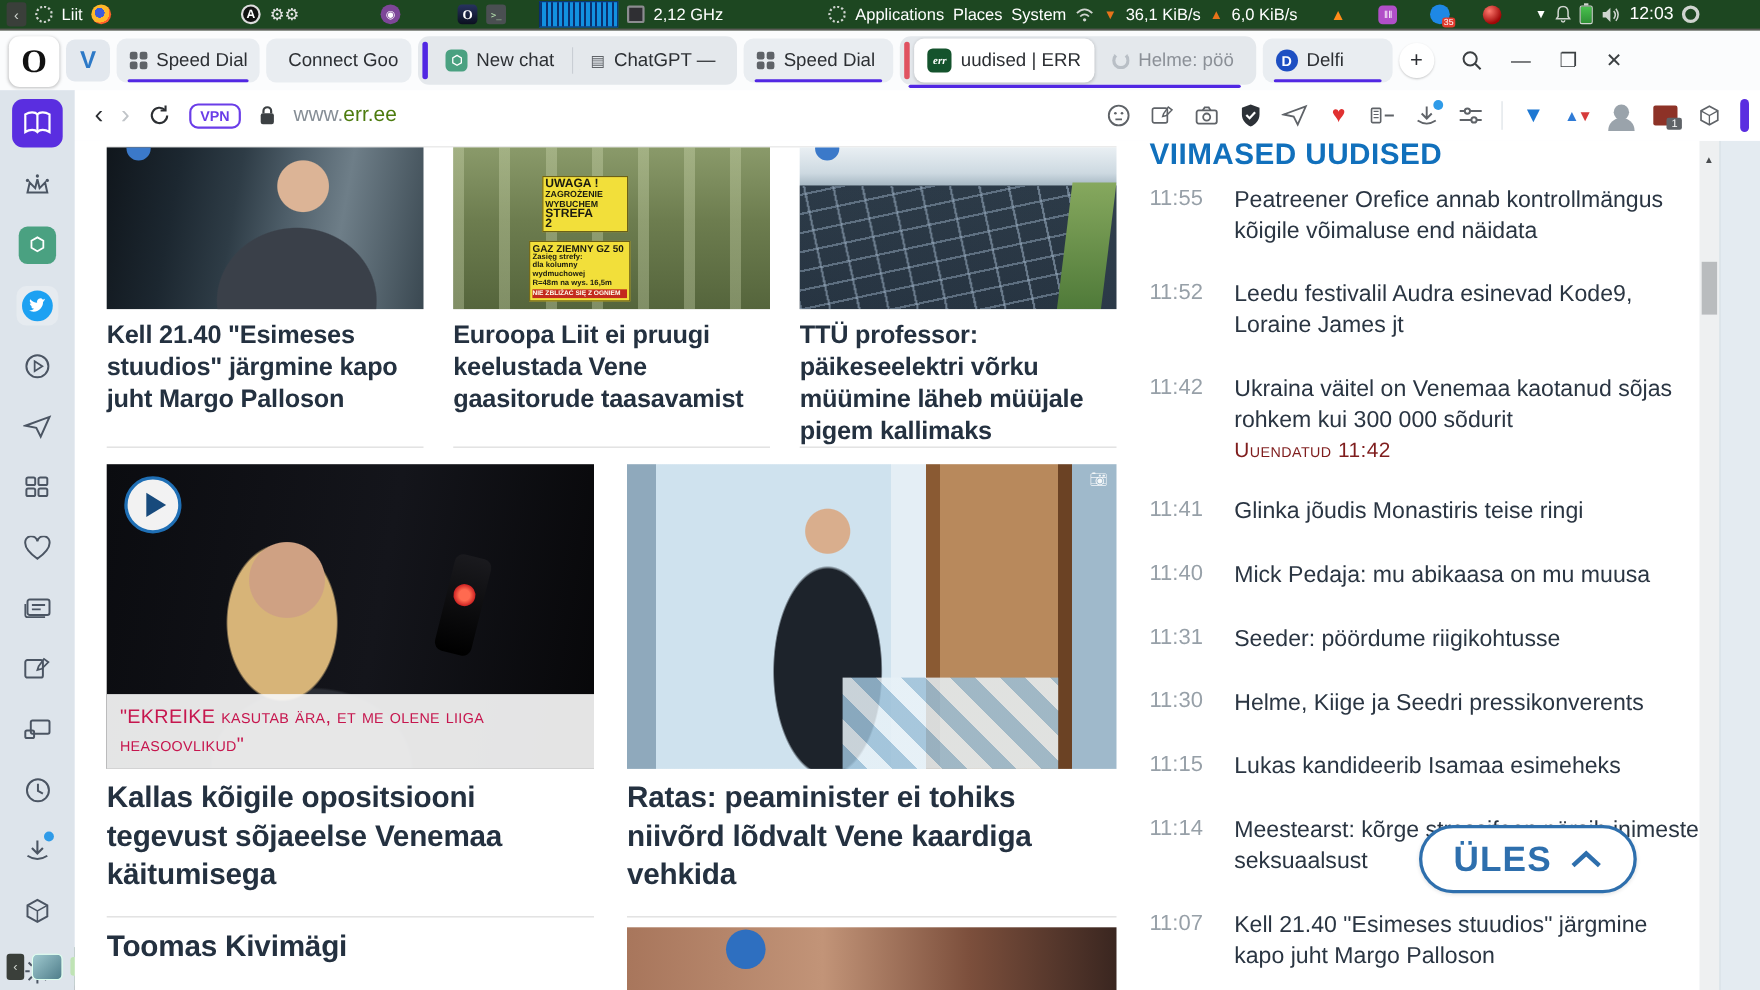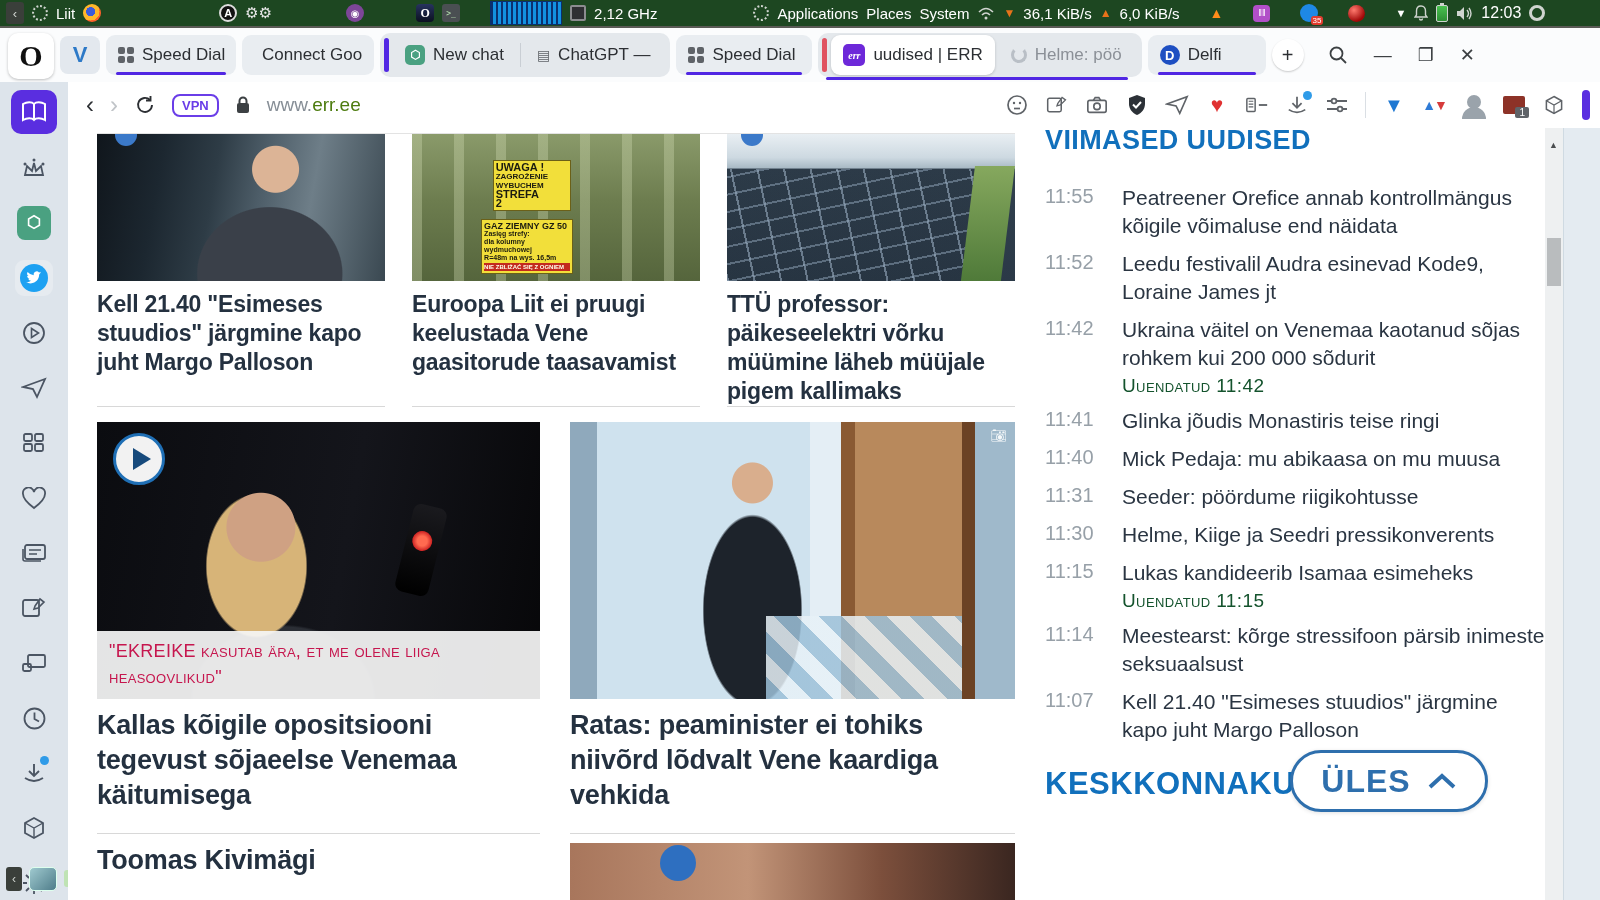--- a/index.html
+++ b/index.html
@@ -51,21 +51,21 @@
   .groupbar.red { background:#e05260; }
   .tab.inGroup { background:transparent; }
   .tab.activeTab { background:#fff; box-shadow:0 1px 3px rgba(0,0,0,.18); }
   .tabgroup.redgroup:after { content:""; position:absolute; left:8px; right:14px; bottom:-3px; height:3px; background:#5127e3; border-radius:2px; }
   .tabdiv { width:1px; height:24px; background:#c9ced4; }
   .fav-grid { width:16px; height:16px; display:grid; grid-template-columns:7px 7px; grid-template-rows:7px 7px; gap:2px; }
   .fav-grid i { background:#5f6368; border-radius:2px; }
   .fav-orange { width:16px; height:16px; background:#ff4f08; }
   .fav-gpt { width:20px; height:20px; border-radius:5px; background:#4aa181; display:flex; align-items:center; justify-content:center; }
   .fav-book { font-size:14px; color:#5f6368; }
-  .fav-err { width:22px; height:22px; border-radius:5px; background:#6d28d9; color:#fff; font-style:italic; font-weight:bold; font-size:10px; display:flex; align-items:center; justify-content:center; font-family:"Liberation Serif",serif; }
+  .fav-err { width:22px; height:22px; border-radius:5px; background:#14532d; color:#fff; font-style:italic; font-weight:bold; font-size:10px; display:flex; align-items:center; justify-content:center; font-family:"Liberation Serif",serif; }
   .fav-spin { width:16px; height:16px; border:3px solid #b9bfc6; border-top-color:transparent; border-radius:50%; }
   .fav-delfi { width:20px; height:20px; border-radius:50%; background:#1e4fc2; color:#fff; font-weight:bold; font-size:13px; display:flex; align-items:center; justify-content:center; }
   .newtab { width:32px; height:32px; border-radius:50%; background:#fff; box-shadow:0 1px 2px rgba(0,0,0,.2); display:flex; align-items:center; justify-content:center; font-size:20px; color:#2c2f33; }
   .winctl { display:flex; align-items:center; gap:26px; margin-left:18px; color:#3c4043; font-size:18px; }
 
   
   .lower { flex:1; display:flex; }
   .sidebar { width:68px; background:#dde4eb; display:flex; flex-direction:column; align-items:center; padding-top:8px; gap:13px; }
   .sbtn { width:46px; height:42px; display:flex; align-items:center; justify-content:center; border-radius:10px; color:#4b5563; }
   .sbtn.active { background:#5a2ee0; color:#fff; height:44px; }
@@ -142,25 +142,25 @@
     radial-gradient(ellipse 78px 150px at 41% 68%, #1d232b 0 62%, rgba(0,0,0,0) 64%),
     linear-gradient(90deg,#8fa9bc 0 6%,#cfe2ee 6% 54%,#e4eef5 54% 61%,#8a5a33 61% 64%,#b8895c 64% 88%,#6b4224 88% 91%,#9fb9cb 91%); }
   .floor { position:absolute; left:44%; bottom:0; width:44%; height:30%; background:repeating-linear-gradient(45deg,#9cc0d8 0 16px,#e7f1f7 16px 32px); opacity:.85; }
   .camIc { position:absolute; right:8px; top:6px; color:#fff; font-size:13px; opacity:.9; }
   .img-face { background:linear-gradient(90deg,#a8765c 0%,#c29478 40%,#7c4f3c 70%,#3a2620 100%); position:relative; height:120px; }
   .img-face .fb { position:absolute; left:90px; top:2px; width:36px; height:36px; border-radius:50%; background:#2e6fc0; }
 
   
   .rail { width:500px; margin-left:30px; }
   .railhead { margin-top:-3px; font-size:27px; font-weight:bold; color:#1170bc; letter-spacing:.4px; }
-  .newslist { margin-top:28px; display:flex; flex-direction:column; gap:10px; }
+  .newslist { margin-top:12px; display:flex; flex-direction:column; gap:30px; }
   .nitem { display:grid; grid-template-columns:77px 1fr; }
   .ntime { color:#97a0a8; font-size:20px; padding-top:1px; }
   .ntitle { color:#2a3542; font-size:21px; line-height:28px; }
-  .nupd { color:#14532d; font-variant:small-caps; font-size:19px; margin-top:3px; letter-spacing:.4px; }
+  .nupd { color:#7f1d1d; font-variant:small-caps; font-size:19px; margin-top:3px; letter-spacing:.4px; }
   .nextsec { margin-top:22px; font-size:31px; font-weight:bold; color:#1170bc; letter-spacing:.5px; }
   .ules { position:absolute; left:1222px; top:622px; width:198px; height:62px; background:#fff; border:3px solid #2e6fad; border-radius:32px; display:flex; align-items:center; justify-content:center; gap:16px; color:#2e6fad; font-size:32px; font-weight:bold; letter-spacing:1px; box-shadow:0 1px 4px rgba(0,0,0,.12); }
 
   
   .vscroll { width:18px; background:#eef0f1; position:relative; }
   .vscroll .arr { position:absolute; top:12px; left:4px; font-size:9px; color:#4a4d50; }
   .vscroll .thumb { position:absolute; top:110px; left:2px; width:14px; height:48px; background:#b9bcbe; }
   .edge { width:37px; background:#e4ebf1; border-left:1px solid #cfdae2; }
 
   
@@ -619,21 +619,21 @@
                     <span class="ntime">11:52</span>
                     <span>
                       <span class="ntitle">Leedu festivalil Audra esinevad Kode9, Loraine James jt</span>
                       
                     </span>
                   </div>
 
                   <div class="nitem">
                     <span class="ntime">11:42</span>
                     <span>
-                      <span class="ntitle">Ukraina väitel on Venemaa kaotanud sõjas rohkem kui 200 000 sõdurit</span>
+                      <span class="ntitle">Ukraina väitel on Venemaa kaotanud sõjas rohkem kui 300 000 sõdurit</span>
                       <div class="nupd">Uuendatud 11:42</div>
                     </span>
                   </div>
 
                   <div class="nitem">
                     <span class="ntime">11:41</span>
                     <span>
                       <span class="ntitle">Glinka jõudis Monastiris teise ringi</span>
                       
                     </span>
@@ -660,21 +660,20 @@
                     <span>
                       <span class="ntitle">Helme, Kiige ja Seedri pressikonverents</span>
                       
                     </span>
                   </div>
 
                   <div class="nitem">
                     <span class="ntime">11:15</span>
                     <span>
                       <span class="ntitle">Lukas kandideerib Isamaa esimeheks</span>
-                      <div class="nupd">Uuendatud 11:15</div>
                     </span>
                   </div>
 
                   <div class="nitem">
                     <span class="ntime">11:14</span>
                     <span>
                       <span class="ntitle">Meestearst: kõrge stressifoon pärsib inimeste seksuaalsust</span>
                       
                     </span>
                   </div>

